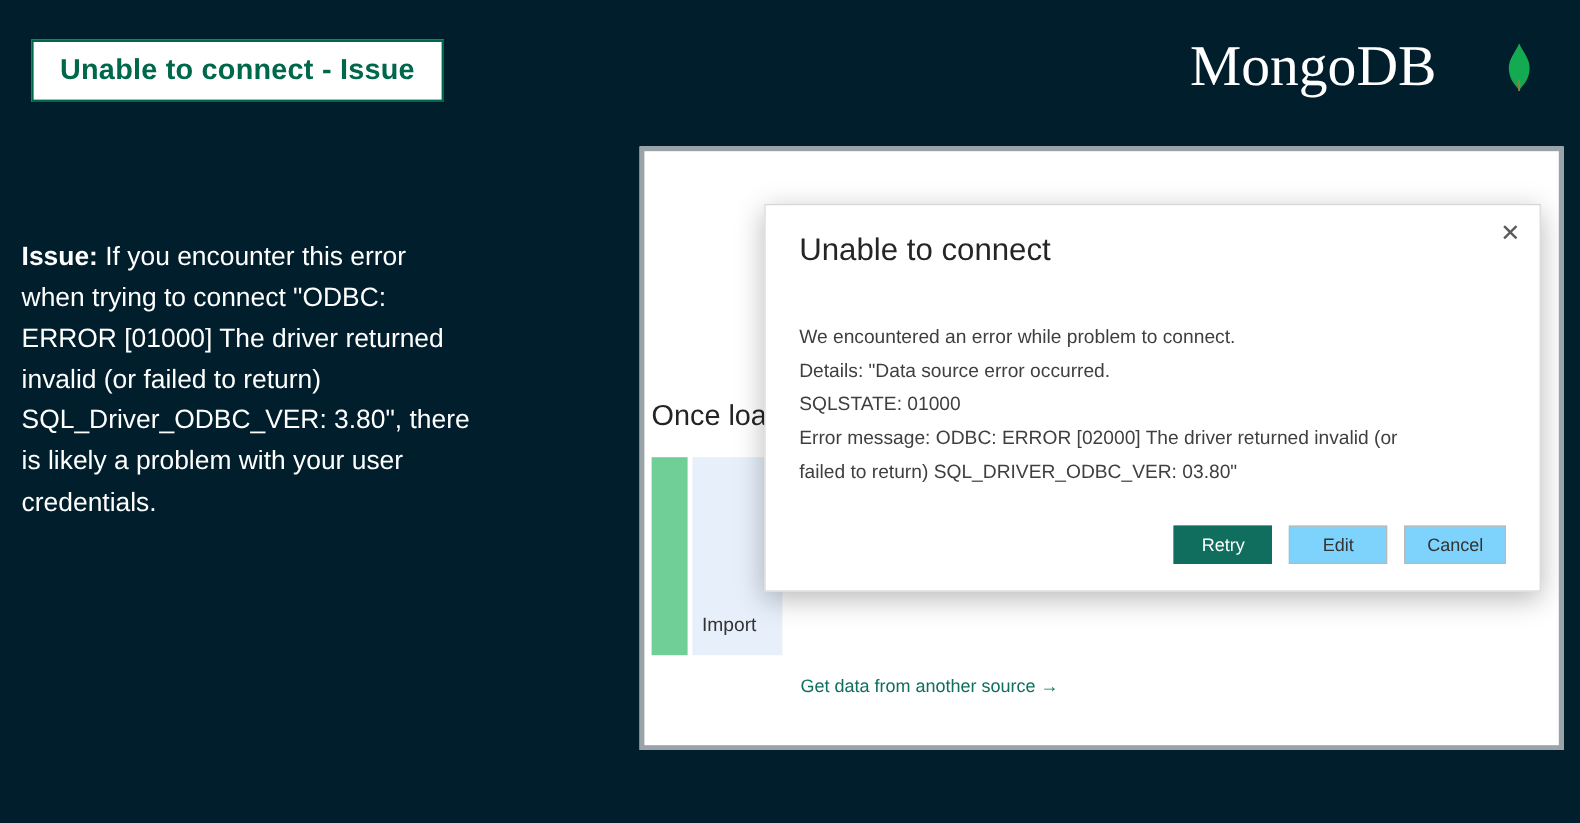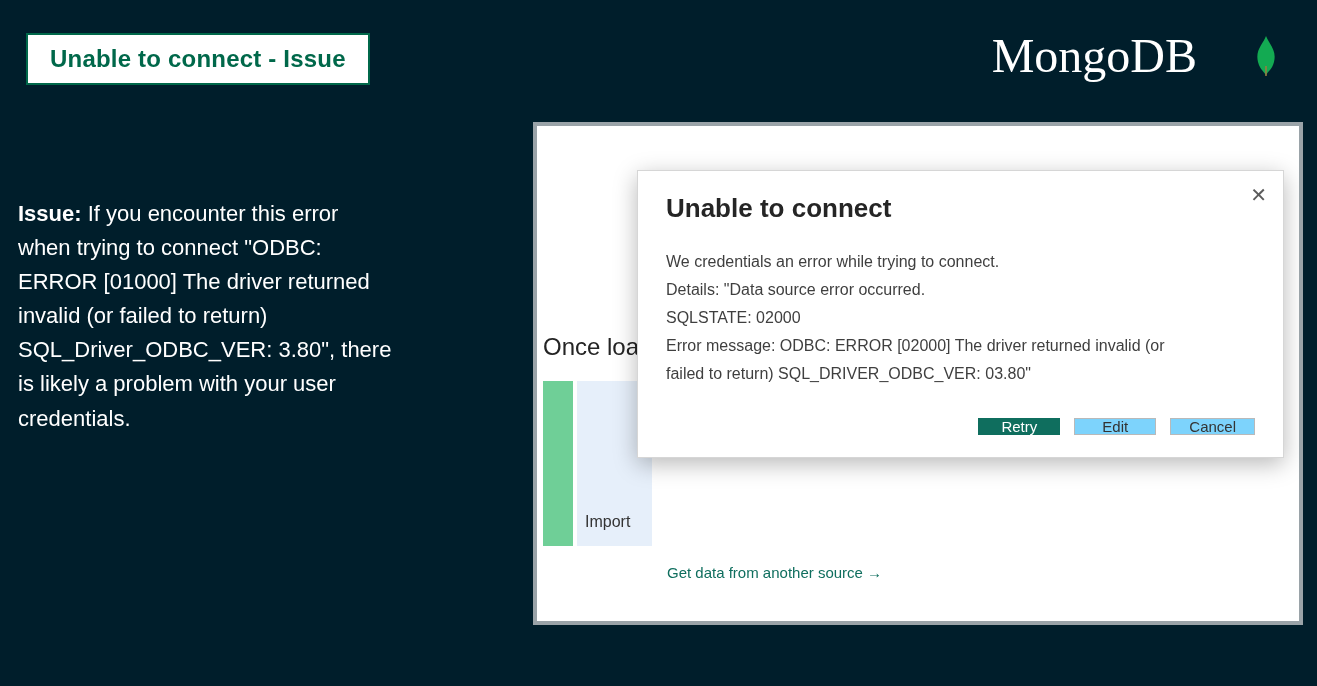--- a/index.html
+++ b/index.html
@@ -117,38 +117,38 @@
     top: 14px;
     right: 16px;
     color: #5b5b5b;
     font-size: 20px;
     font-weight: 300;
     cursor: pointer;
     line-height: 1;
   }
   .dialog-title {
     font-size: 26px;
-    font-weight: 700;
+    font-weight: 400;
     color: #252525;
-    margin-bottom: 24px;
+    margin-bottom: 44px;
   }
   .dialog-body {
     font-size: 16px;
     color: #3f3f3f;
     line-height: 1.75;
   }
   .dialog-actions {
     display: flex;
     justify-content: flex-end;
     gap: 14px;
     margin-top: 30px;
   }
   .btn {
     min-width: 82px;
-    height: 17px;
+    height: 32px;
     display: flex;
     align-items: center;
     justify-content: center;
     font-size: 15px;
     cursor: pointer;
     padding: 0 18px;
   }
   .btn-primary {
     background: #0f6e5e;
     color: #ffffff;
@@ -183,23 +183,23 @@
   <div class="bg-text">Once loa</div>
   <div class="bg-green"></div>
   <div class="bg-blue"></div>
   <div class="bg-import">Import</div>
   <div class="bg-link">Get data from another source →</div>
 
   <div class="dialog">
     <div class="dialog-close">✕</div>
     <div class="dialog-title">Unable to connect</div>
     <div class="dialog-body">
-      <div>We credentials an error while trying to connect.</div>
+      <div>We encountered an error while problem to connect.</div>
       <div>Details: "Data source error occurred.</div>
-      <div>SQLSTATE: 02000</div>
+      <div>SQLSTATE: 01000</div>
       <div>Error message: ODBC: ERROR [02000] The driver returned invalid (or</div>
       <div>failed to return) SQL_DRIVER_ODBC_VER: 03.80"</div>
     </div>
     <div class="dialog-actions">
       <div class="btn btn-primary">Retry</div>
       <div class="btn btn-secondary">Edit</div>
       <div class="btn btn-secondary">Cancel</div>
     </div>
   </div>
 </div>

